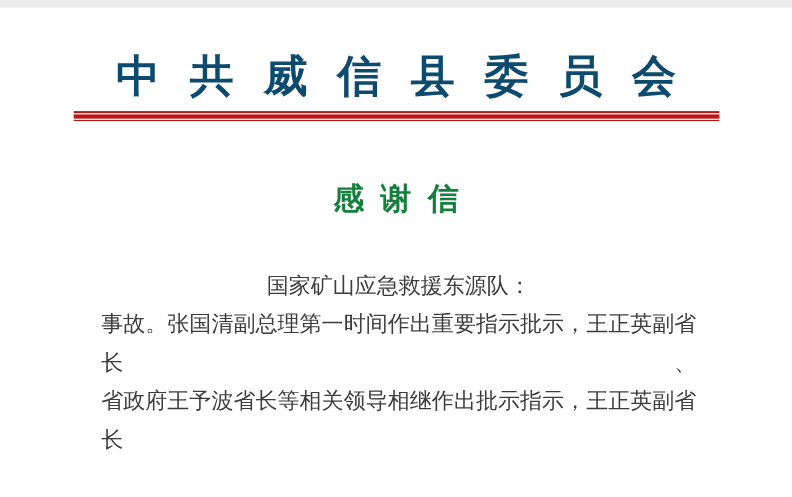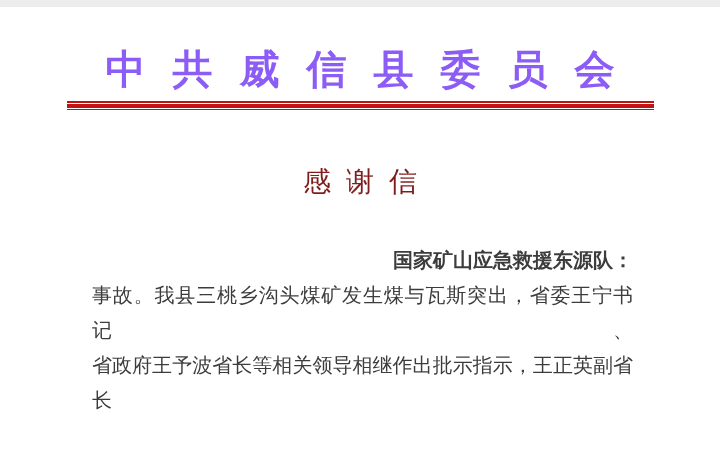--- a/index.html
+++ b/index.html
@@ -20,21 +20,21 @@
   }
   .letterhead {
     margin-top: 40px;
     text-align: center;
     line-height: 45px;
     height: 45px;
   }
   .letterhead .org-text {
     font-size: 40px;
     font-weight: 700;
-    color: #8b5cf6;
+    color: #0c4a6e;
     letter-spacing: 27px;
     margin-right: -27px;
     white-space: nowrap;
     margin-top: 45px;
   }
   .red-rule {
     width: 587px;
     margin: 9px auto 0 auto;
   }
   .red-rule .band-a { height: 2px; background: #c01414; }
@@ -42,36 +42,35 @@
   .red-rule .band-b { height: 4px; background: #c01414; }
   .red-rule .band-c { height: 1px; background: #c01414; }
   .doc-title {
     margin-top: 57px;
     text-align: center;
     height: 29px;
     line-height: 29px;
   }
   .doc-title .title-text {
     font-size: 28px;
-    font-weight: 400;
-    color: #7f1d1d;
+    font-weight: 700;
+    color: #15803d;
     letter-spacing: 15px;
     margin-right: -15px;
     white-space: nowrap;
   }
   .body-block {
     margin: 47px 0 0 92px;
     width: 541px;
     font-size: 20px;
     line-height: 35px;
     color: #3c3c3c;
   }
   .salutation {
-    text-align: right;
-    font-weight: bold;
+    text-align: center;
   }
   .para-line {
     text-align: justify;
     text-align-last: justify;
   }
   .para-line.first {
     text-indent: 41px;
   }
 </style>
 </head>
@@ -92,18 +91,18 @@
     <div class="gap"></div>
     <div class="band-c"></div>
   </div>
 
   <div class="doc-title">
     <span class="title-text">感谢信</span>
   </div>
 
   <div class="body-block">
     <div class="salutation">国家矿山应急救援东源队：</div>
-    <div class="para-line">事故。我县三桃乡沟头煤矿发生煤与瓦斯突出，省委王宁书记、</div>
+    <div class="para-line">事故。张国清副总理第一时间作出重要指示批示，王正英副省长、</div>
     <div class="para-line">省政府王予波省长等相关领导相继作出批示指示，王正英副省长</div>
 
   </div>
 
 </div>
 
 </body></html>

